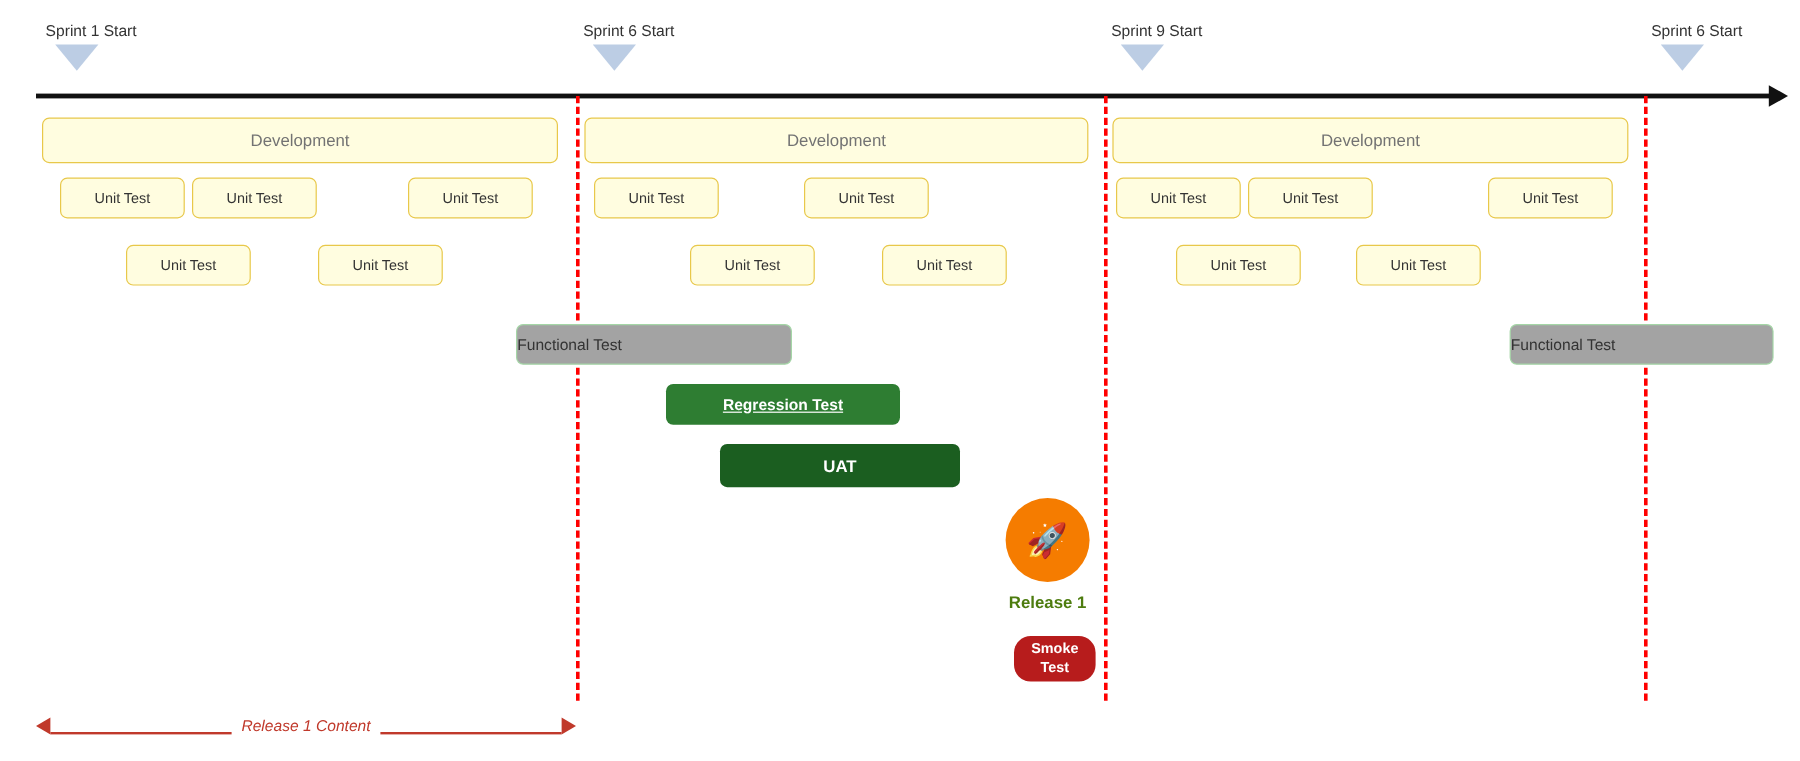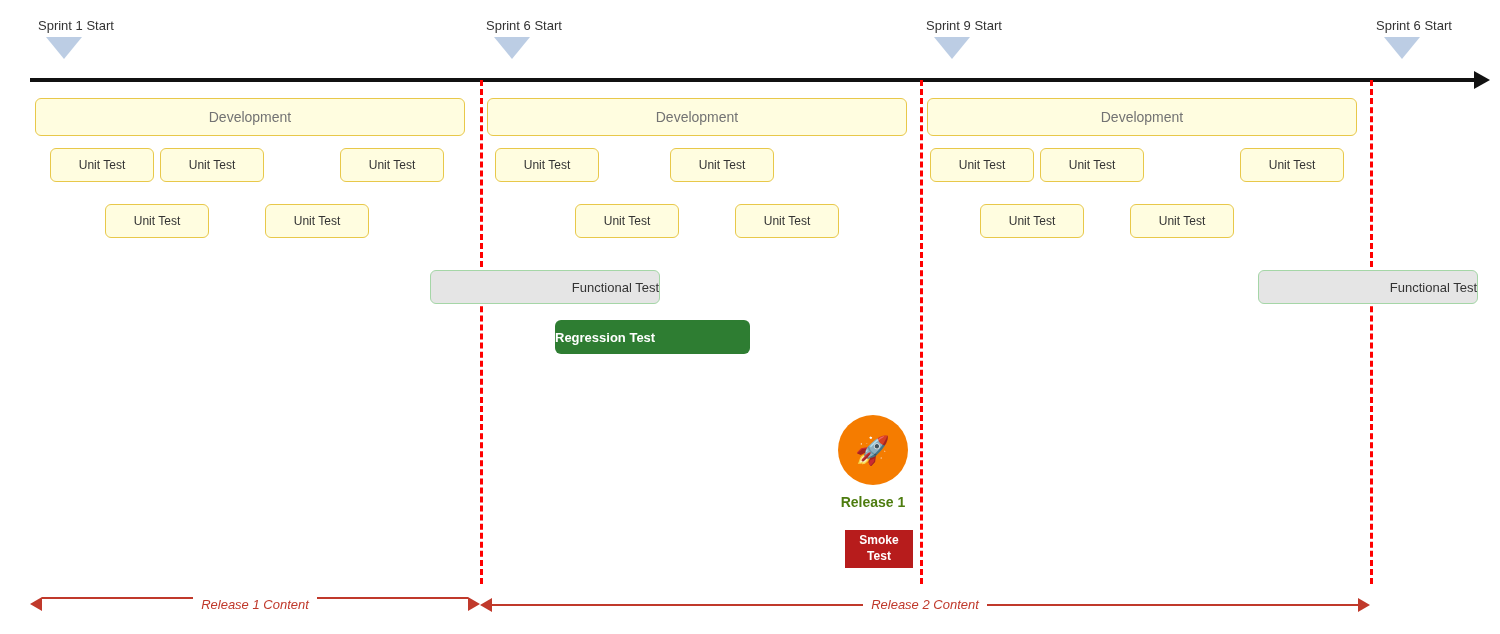--- a/index.html
+++ b/index.html
@@ -95,40 +95,42 @@
       justify-content: center;
       font-size: 12px;
       color: #333;
       width: 104px;
       height: 34px;
     }
 
     
     .func-box {
       position: absolute;
-      background: #e5e5e5;
+      background: #a3a3a3;
       border: 1.5px solid #a5d6a7;
       border-radius: 6px;
       display: flex;
       align-items: center;
-      justify-content: flex-end;
+      justify-content: flex-start;
       font-size: 13px;
       color: #333;
     }
 
     
     .reg-box {
       position: absolute;
       background: #2e7d32;
       border-radius: 6px;
       display: flex;
       align-items: center;
+      justify-content: center;
       font-size: 13px;
       font-weight: bold;
       color: #fff;
+      text-decoration: underline;
     }
 
     
     .uat-box {
       position: absolute;
       background: #1b5e20;
       border-radius: 6px;
       display: flex;
       align-items: center;
       justify-content: center;
@@ -157,21 +159,21 @@
       font-size: 14px;
       font-weight: bold;
       color: #4d7c0f;
       text-align: center;
     }
 
     
     .smoke-box {
       position: absolute;
       background: #b71c1c;
-      border-radius: 0;
+      border-radius: 14px;
       display: flex;
       align-items: center;
       justify-content: center;
       font-size: 12px;
       font-weight: bold;
       color: #fff;
       text-align: center;
       line-height: 1.3;
       width: 68px;
       height: 38px;
@@ -286,41 +288,37 @@
     <span>Functional Test</span>
   </div>
   <div class="func-box" style="left:1258px;top:270px;width:220px;height:34px">
     <span>Functional Test</span>
   </div>
 
   <div class="reg-box" style="left:555px;top:320px;width:195px;height:34px">
     <span>Regression Test</span>
   </div>
 
+  <div class="uat-box" style="left:600px;top:370px;width:200px;height:36px">
+    <span>UAT</span>
+  </div>
 
   <div class="release-circle" style="left:838px;top:415px">
     <span class="rocket-icon">🚀</span>
   </div>
   <div class="release-label" style="left:838px;top:494px;width:70px">
     <span>Release 1</span>
   </div>
 
   <div class="smoke-box" style="left:845px;top:530px">
     <span>Smoke<br>Test</span>
   </div>
 
-  <div style="position:absolute;bottom:22px;left:30px;width:450px;display:flex;align-items:flex-start;">
+  <div style="position:absolute;bottom:22px;left:30px;width:450px;display:flex;align-items:flex-end;">
     <div class="arrow-head-left"></div>
     <div class="arrow-line"></div>
     <span class="release-content-label">Release 1 Content</span>
     <div class="arrow-line"></div>
     <div class="arrow-head-right"></div>
   </div>
 
-  <div style="position:absolute;bottom:22px;left:480px;width:890px;display:flex;align-items:center;">
-    <div class="arrow-head-left"></div>
-    <div class="arrow-line"></div>
-    <span class="release-content-label">Release 2 Content</span>
-    <div class="arrow-line"></div>
-    <div class="arrow-head-right"></div>
-  </div>
 
 </div>
 
 </body></html>

